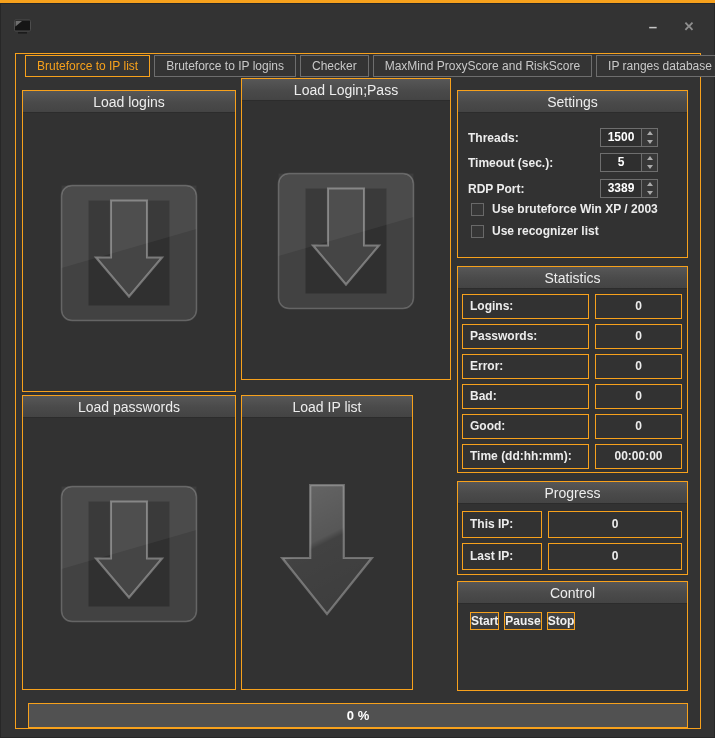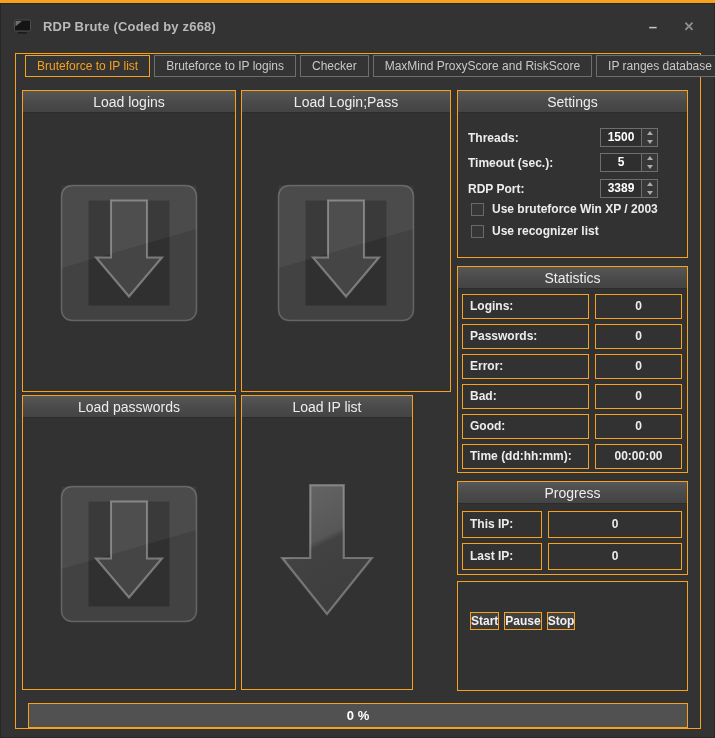--- a/index.html
+++ b/index.html
@@ -46,21 +46,21 @@
   .panel-header{
     height:22px;line-height:22px;text-align:center;font-size:14px;color:var(--txt);
     background:linear-gradient(#575757,#4a4a4a 55%,#444444);
     border-bottom:1px solid #2c2c2c;
   }
   .panel-body{position:absolute;left:0;right:0;top:23px;bottom:0;}
   
   .drop-body{display:flex;align-items:center;justify-content:center;}
   
   .p-logins     {left:6px;  top:36px;  width:214px; height:302px;}
-  .p-loginpass  {left:225px;top:36px;  width:210px; height:302px;}
+  .p-loginpass  {left:225px;top:24px;  width:210px; height:302px;}
   .p-passwords  {left:6px;  top:341px; width:214px; height:295px;}
   .p-iplist     {left:225px;top:341px; width:172px; height:295px;}
   .p-settings   {left:441px;top:36px;  width:231px; height:168px;}
   .p-stats      {left:441px;top:212px; width:231px; height:207px;}
   .p-progress   {left:441px;top:427px; width:231px; height:94px;}
   .p-control    {left:441px;top:527px; width:231px; height:110px;}
   
   .set-row{position:absolute;left:10px;right:10px;height:20px;display:flex;align-items:center;}
   .set-row.r1{top:14px;} .set-row.r2{top:39px;} .set-row.r3{top:65px;}
   .set-label{font-size:12px;font-weight:bold;color:var(--txt);}
@@ -107,21 +107,20 @@
 <body>
 
 <div class="window">
 
   <div class="titlebar">
     <svg class="app-icon icon-svg" viewBox="0 0 20 18">
       <rect x="1.5" y="2" width="16" height="11" rx="1.2" fill="#151515" stroke="#4d4d4d" stroke-width="1"></rect>
       <path d="M2.5 3 L9 3 L2.5 8.5 Z" fill="#6f6f6f"></path>
       <rect x="5" y="14" width="9" height="1.6" fill="#1b1b1b"></rect>
     </svg>
-    <span class="title-text">RDP Brute (Coded by z668)</span>
     <div class="win-btn btn-min">
       <span class="glyph-min">–</span>
     </div>
     <div class="win-btn btn-close">
       <span class="glyph-close">✕</span>
     </div>
   </div>
 
   <div class="tab-container">
 
@@ -285,20 +284,21 @@
           <div class="cell prog-value">0</div>
         </div>
         <div class="data-row prog-row">
           <div class="cell cell-label prog-label">Last IP:</div>
           <div class="cell prog-value">0</div>
         </div>
       </div>
     </div>
 
     <div class="panel p-control">
+      <div class="panel-header">Control</div>
       <div class="panel-body ctl-body">
         <div class="ctl-btn">Start</div>
         <div class="ctl-btn">Pause</div>
         <div class="ctl-btn">Stop</div>
       </div>
     </div>
 
     <div class="pbar">0 %</div>
 
   </div>

